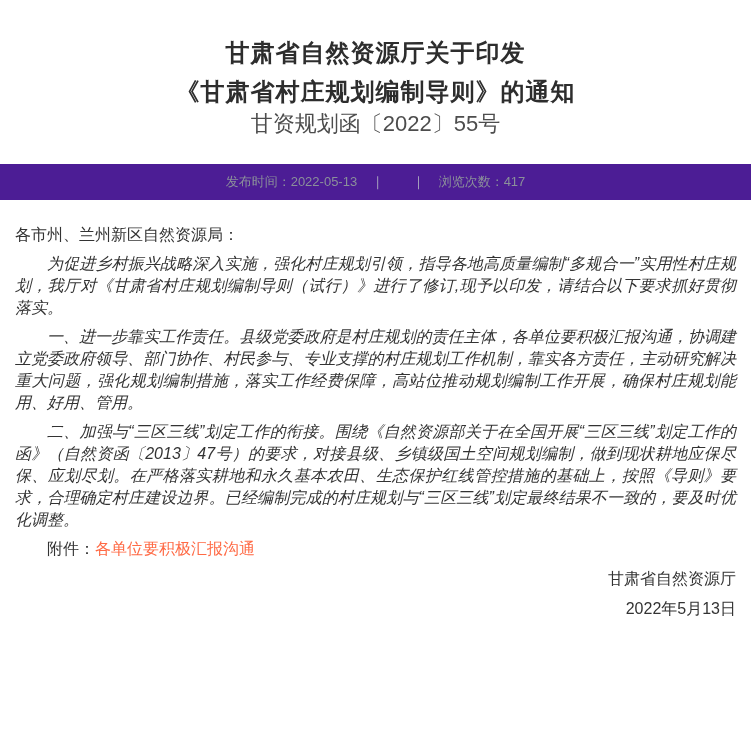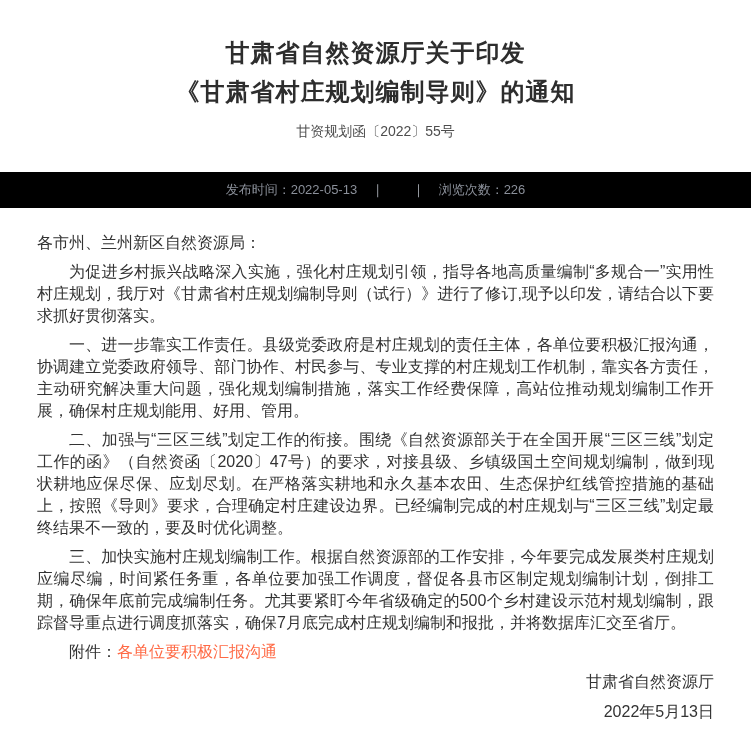--- a/index.html
+++ b/index.html
@@ -20,54 +20,54 @@
   .title {
     margin: 33px 20px 0;
     text-align: center;
     font-size: 24px;
     line-height: 39px;
     font-weight: bold;
     color: #2d2d2d;
     letter-spacing: 1px;
   }
   .doc-number {
-    margin-top: 8px;
     text-align: center;
-    font-size: 14px;
+    font-size: 22px;
     line-height: 25px;
     color: #4d4d4d;
   }
   
   .meta-bar {
     margin-top: 28px;
     height: 36px;
-    background: #000000;
+    background: #4c1d95;
     display: flex;
     align-items: center;
     justify-content: center;
     font-size: 13px;
     color: #8b909a;
   }
   .meta-bar .sep {
     margin: 0 14px;
     color: #b9bec6;
   }
   
   .content {
-    padding: 24px 37px 0;
+    padding: 24px 15px 0;
     font-size: 16px;
     line-height: 22px;
     color: #333333;
     text-align: justify;
   }
   .content p {
     margin: 0 0 7px;
   }
   .content p.indent {
     text-indent: 2em;
+    font-style: italic;
   }
   .attachment {
     text-indent: 2em;
   }
   .attachment-link {
     color: #ff6a45;
     text-decoration: none;
     cursor: pointer;
   }
   
@@ -92,30 +92,29 @@
       <span>甘肃省自然资源厅关于印发</span><br>
       <span>《甘肃省村庄规划编制导则》的通知</span>
     </h1>
     <div class="doc-number">甘资规划函〔2022〕55号</div>
   </header>
 
   <div class="meta-bar">
     <span>发布时间：2022-05-13</span>
     <span class="sep">｜</span>
     <span class="sep">｜</span>
-    <span>浏览次数：226</span>
+    <span>浏览次数：417</span>
   </div>
 
   <main class="content">
     <p class="salutation">各市州、兰州新区自然资源局：</p>
 
     <p class="indent">为促进乡村振兴战略深入实施，强化村庄规划引领，指导各地高质量编制“多规合一”实用性村庄规划，我厅对《甘肃省村庄规划编制导则（试行）》进行了修订,现予以印发，请结合以下要求抓好贯彻落实。</p>
     <p class="indent">一、进一步靠实工作责任。县级党委政府是村庄规划的责任主体，各单位要积极汇报沟通，协调建立党委政府领导、部门协作、村民参与、专业支撑的村庄规划工作机制，靠实各方责任，主动研究解决重大问题，强化规划编制措施，落实工作经费保障，高站位推动规划编制工作开展，确保村庄规划能用、好用、管用。</p>
-    <p class="indent">二、加强与“三区三线”划定工作的衔接。围绕《自然资源部关于在全国开展“三区三线”划定工作的函》（自然资函〔2020〕47号）的要求，对接县级、乡镇级国土空间规划编制，做到现状耕地应保尽保、应划尽划。在严格落实耕地和永久基本农田、生态保护红线管控措施的基础上，按照《导则》要求，合理确定村庄建设边界。已经编制完成的村庄规划与“三区三线”划定最终结果不一致的，要及时优化调整。</p>
-    <p class="indent">三、加快实施村庄规划编制工作。根据自然资源部的工作安排，今年要完成发展类村庄规划应编尽编，时间紧任务重，各单位要加强工作调度，督促各县市区制定规划编制计划，倒排工期，确保年底前完成编制任务。尤其要紧盯今年省级确定的500个乡村建设示范村规划编制，跟踪督导重点进行调度抓落实，确保7月底完成村庄规划编制和报批，并将数据库汇交至省厅。</p>
+    <p class="indent">二、加强与“三区三线”划定工作的衔接。围绕《自然资源部关于在全国开展“三区三线”划定工作的函》（自然资函〔2013〕47号）的要求，对接县级、乡镇级国土空间规划编制，做到现状耕地应保尽保、应划尽划。在严格落实耕地和永久基本农田、生态保护红线管控措施的基础上，按照《导则》要求，合理确定村庄建设边界。已经编制完成的村庄规划与“三区三线”划定最终结果不一致的，要及时优化调整。</p>
 
     <p class="attachment"><span>附件：</span><a class="attachment-link" href="#">各单位要积极汇报沟通</a></p>
 
     <div class="signature">
       <p class="sig-line">甘肃省自然资源厅</p>
       <p class="sig-line">2022年5月13日</p>
     </div>
   </main>
 
 </div>

